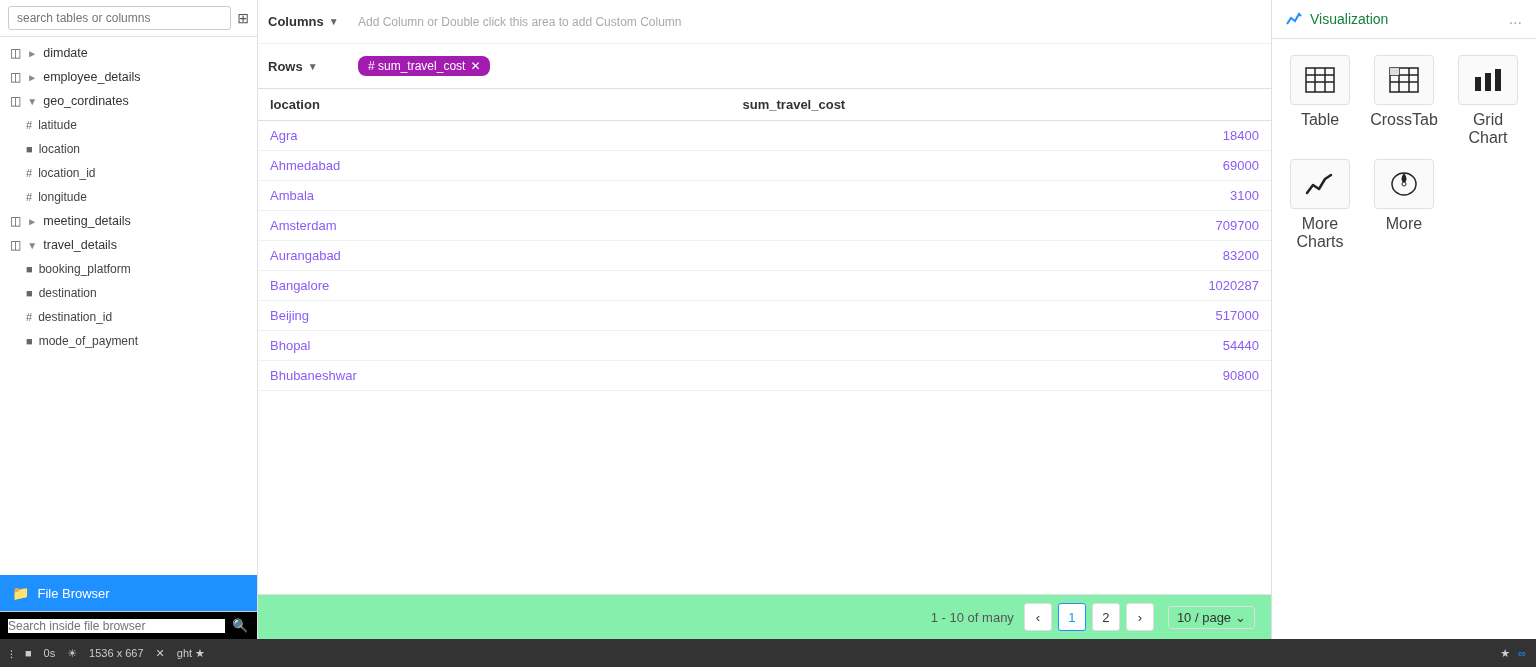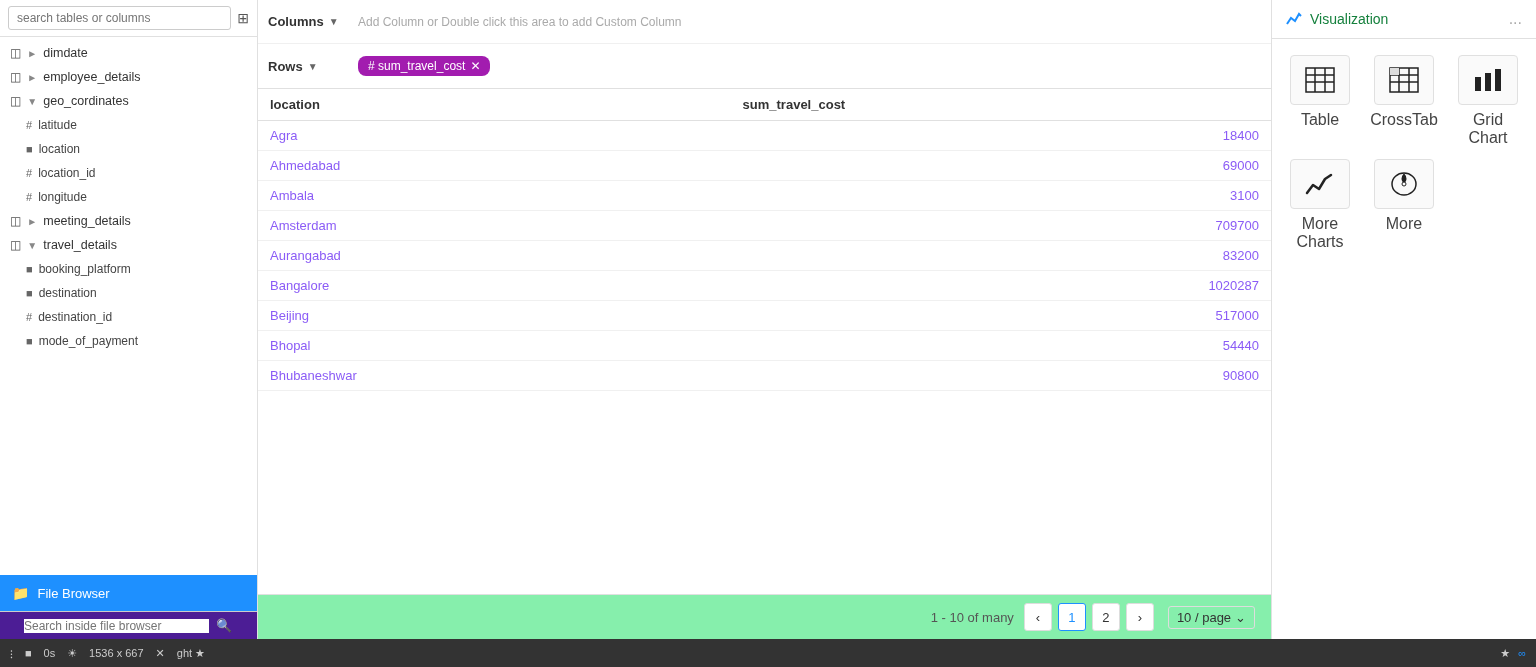--- a/index.html
+++ b/index.html
@@ -22,21 +22,21 @@
     .sidebar-scrollable { flex: 1; overflow-y: auto; }
 
     
     .sidebar-scrollable::-webkit-scrollbar { width: 8px; }
     .sidebar-scrollable::-webkit-scrollbar-track { background: #f9f9f9; }
     .sidebar-scrollable::-webkit-scrollbar-thumb { background: #ccc; border-radius: 4px; }
 
     
     .file-browser-btn { background: #1e90ff; color: #fff; padding: 10px 12px; display: flex; align-items: center; gap: 8px; cursor: pointer; font-size: 13px; font-weight: 500; }
     .file-browser-btn .folder-icon { font-size: 14px; }
-    .file-browser-search { padding: 6px 24px; border-top: 1px solid #ccc; display: flex; align-items: center; gap: 8px; background: #4c1d95; }
+    .file-browser-search { padding: 6px 8px; border-top: 1px solid #ccc; display: flex; align-items: center; gap: 8px; background: #000000; }
     .file-browser-search input { flex: 1; border: none; outline: none; font-size: 12px; color: #666; }
     .file-browser-search .search-icon { color: #888; font-size: 13px; }
 
     
     .main-content { flex: 1; display: flex; flex-direction: column; overflow: hidden; }
 
     
     .toolbar { display: flex; flex-direction: column; border-bottom: 1px solid #e0e0e0; }
     .toolbar-row { display: flex; align-items: center; padding: 5px 10px; height: 44px; }
     .toolbar-row.columns-row { border-bottom: 1px solid #f0f0f0; }

